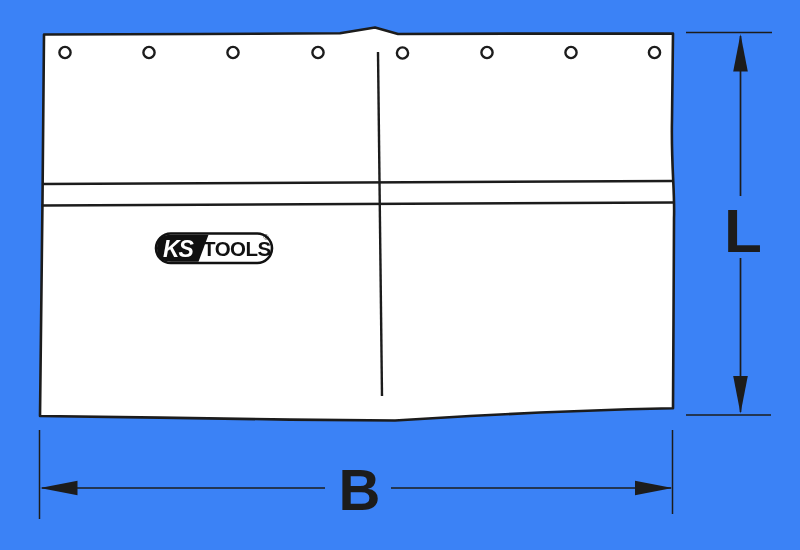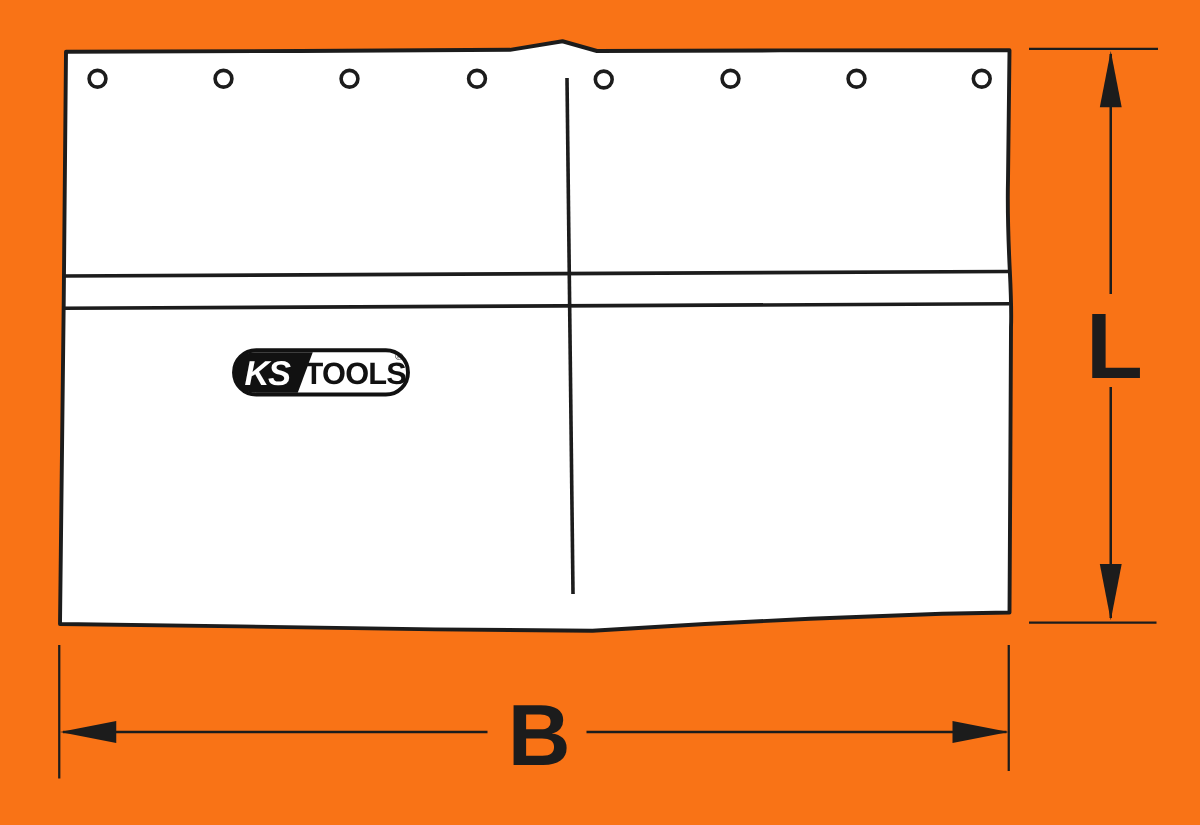--- a/index.html
+++ b/index.html
@@ -5,21 +5,21 @@
   html, body {
     margin: 0;
     padding: 0;
     background: #ffffff;
     font-family: "Liberation Sans", sans-serif;
   }
   .stage {
     position: relative;
     width: 800px;
     height: 550px;
-    background: #f97316;
+    background: #3b82f6;
     overflow: hidden;
   }
   svg { display: block; }
   .outline   { fill: #ffffff; stroke: #1c1c1c; stroke-width: 2.6; stroke-linejoin: round; }
   .thinline  { fill: none;    stroke: #1c1c1c; stroke-width: 2.4; stroke-linecap: butt; }
   .eyelet    { fill: #ffffff; stroke: #1c1c1c; stroke-width: 2.4; }
   .dimline   { fill: none;    stroke: #1c1c1c; stroke-width: 1.7; }
   .dimtick   { fill: none;    stroke: #1c1c1c; stroke-width: 1.5; }
   .arrowhead { fill: #1c1c1c; stroke: none; }
   .dimlabel  { fill: #1c1c1c; font-weight: bold; font-family: "Liberation Sans", sans-serif; }

